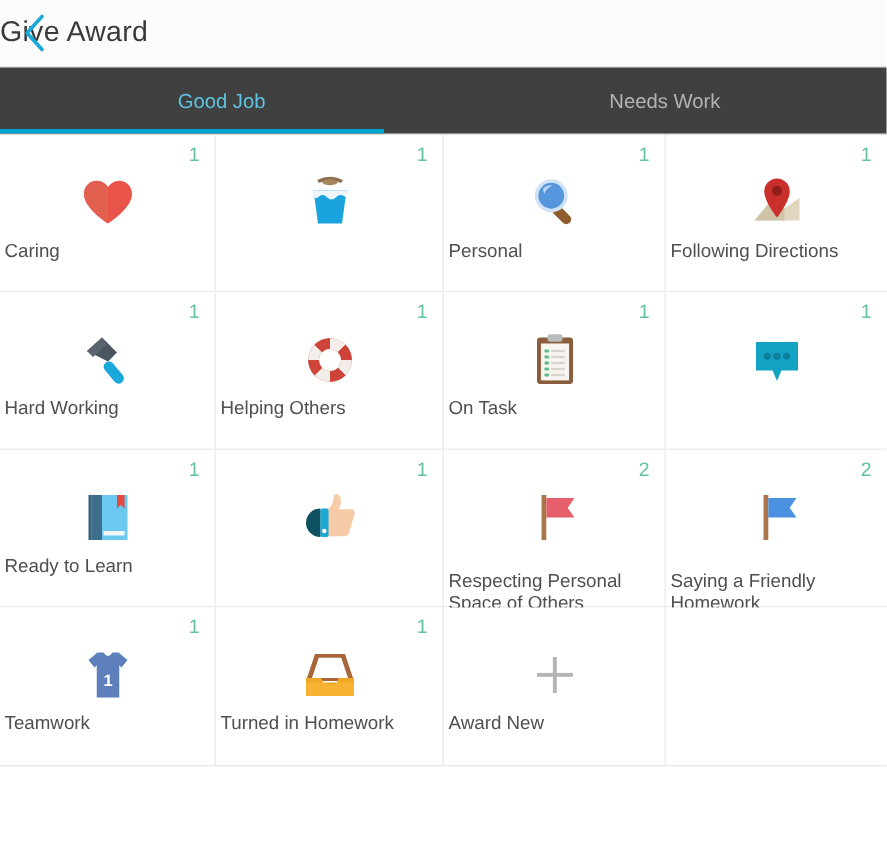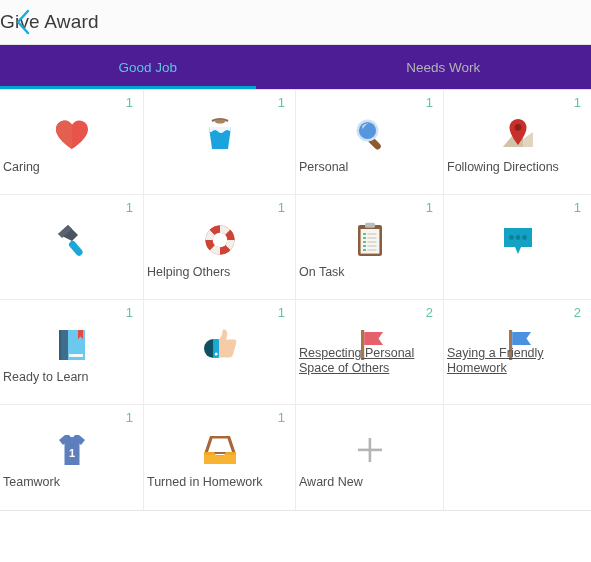--- a/index.html
+++ b/index.html
@@ -47,21 +47,21 @@
     font-size: 19px;
     font-weight: 400;
     color: #3a3a3a;
     letter-spacing: 0.2px;
   }
 
   
   .tabbar {
     position: relative;
     height: 44px;
-    background: #4c1d95;
+    background: #404040;
     border-bottom: 1px solid #e0e0e0;
     display: flex;
   }
   .tab {
     flex: 1 1 50%;
     display: flex;
     align-items: center;
     justify-content: center;
     font-size: 13.5px;
     cursor: pointer;
@@ -121,21 +121,21 @@
   .icon-wrap svg { display: block; }
   .label {
     position: absolute;
     left: 3px;
     right: 3px;
     top: 70px;
     font-size: 12.5px;
     line-height: 15px;
     color: #4f4f4f;
   }
-  .label.two-line { top: 46px; text-decoration: underline; }
+  .label.two-line { top: 80px; }
 </style>
 </head>
 <body>
 
 <div class="header">
   <button class="back-btn">
     <span>
       <svg width="16" height="26" viewBox="0 0 16 26">
         <path d="M13 2 L3 13 L13 24" fill="none" stroke="#19a8d8" stroke-width="2.4" stroke-linecap="round" stroke-linejoin="round"></path>
       </svg>
@@ -202,20 +202,21 @@
     </div>
     <div class="cell">
       <div class="count">1</div>
       <div class="icon-wrap">
         <svg width="40" height="40" viewBox="0 0 40 40">
           <rect x="20" y="20" width="7" height="17" rx="3.4" fill="#19a8d8" transform="rotate(-40 23.5 28)"></rect>
           <path d="M6 14 L16 5 L26 15 L20 21 Z" fill="#4a5560"></path>
           <path d="M6 14 L16 5 L20 9 L10 18 Z" fill="#59646f"></path>
         </svg>
       </div>
+      <div class="label">Hard Working</div>
     </div>
     <div class="cell">
       <div class="count">1</div>
       <div class="icon-wrap">
         <svg width="40" height="40" viewBox="0 0 40 40">
           <circle cx="20" cy="20" r="14.5" fill="#cf4438"></circle>
           <circle cx="20" cy="20" r="14.5" fill="none" stroke="#f3eeea" stroke-width="0"></circle>
           <path d="M20 5.5 a14.5 14.5 0 0 1 10.3 4.3 l-5.1 5.1 a7.3 7.3 0 0 0 -5.2 -2.2 z" fill="#f3eeea"></path>
           <path d="M30.3 9.8 a14.5 14.5 0 0 1 4.2 10.2 h-7.2 a7.3 7.3 0 0 0 -2.1 -5.1 z" fill="#cf4438"></path>
           <path d="M34.5 20 a14.5 14.5 0 0 1 -4.2 10.2 l-5.1 -5.1 a7.3 7.3 0 0 0 2.1 -5.1 z" fill="#f3eeea"></path>

